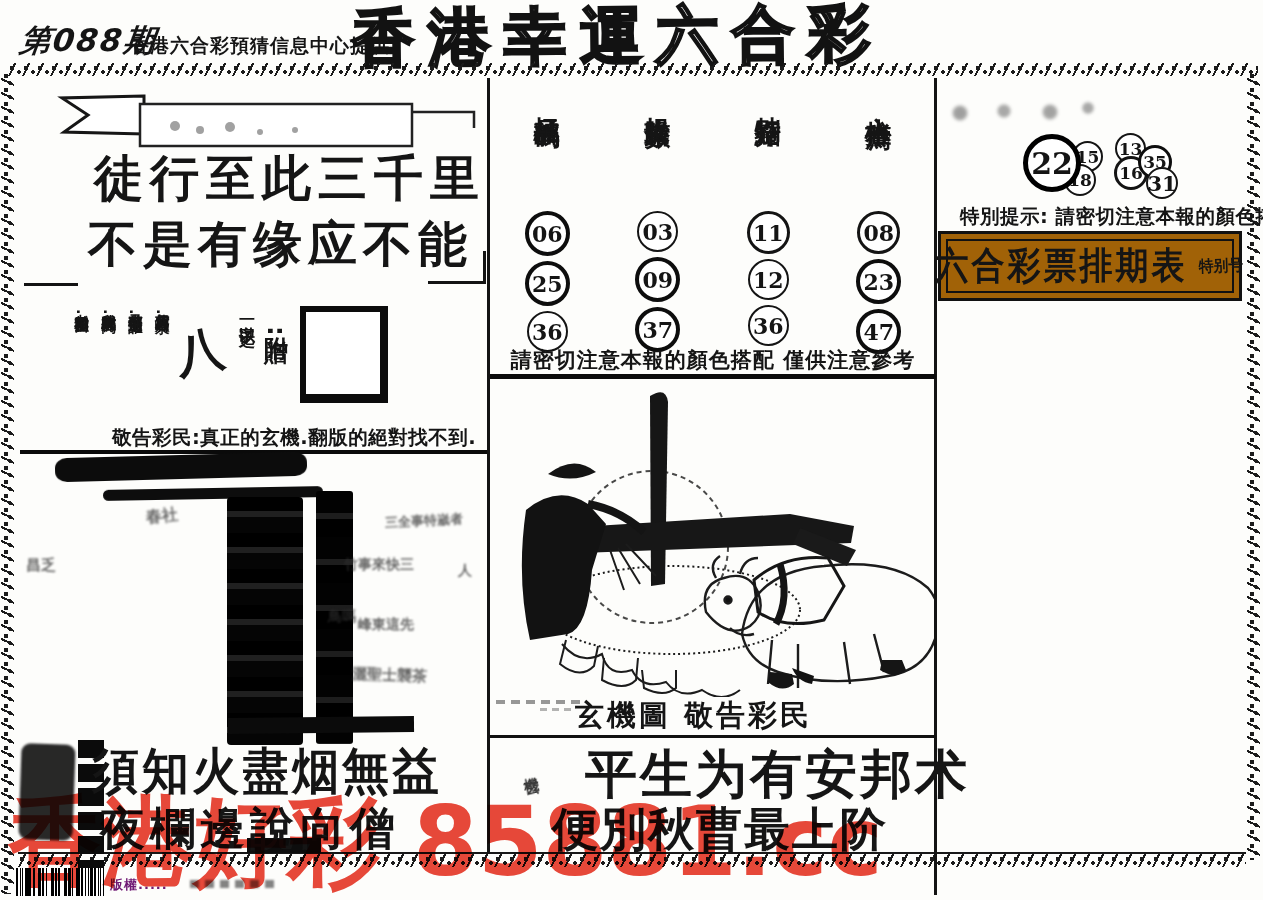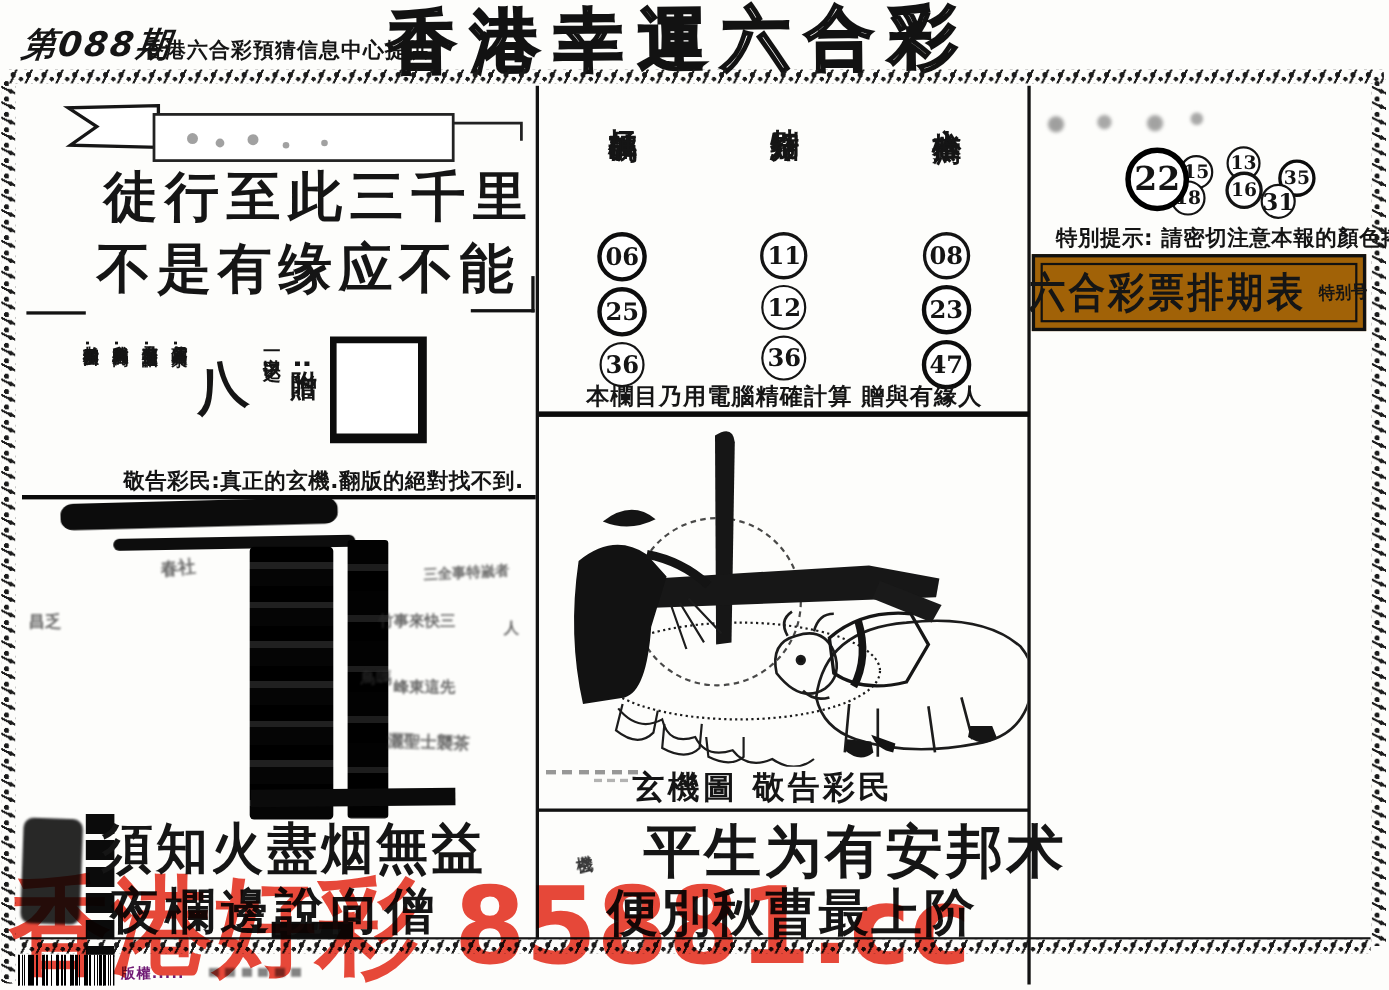--- a/index.html
+++ b/index.html
@@ -127,21 +127,21 @@
       radial-gradient(circle 8px at 58px 13px,#555 60%,transparent),
       radial-gradient(circle 9px at 104px 14px,#4a4a4a 60%,transparent),
       radial-gradient(circle 7px at 142px 10px,#555 60%,transparent);}
   .lucky{position:absolute;border-radius:50%;background:#fff;display:flex;align-items:center;
          justify-content:center;font-family:"DejaVu Serif",serif;font-weight:600;}
   .lucky-main{left:1023px;top:134px;width:48px;height:48px;border:5px solid #000;font-size:30px;z-index:3;}
   .lucky-pos-0{left:1072px;top:141px;width:27px;height:27px;border:2px solid #141414;font-size:17px;}
   .lucky-pos-1{left:1064px;top:164px;width:28px;height:28px;border:2.5px solid #141414;font-size:17px;}
   .lucky-pos-2{left:1115px;top:133px;width:27px;height:27px;border:2px solid #141414;font-size:17px;}
   .lucky-pos-3{left:1114px;top:156px;width:28px;height:28px;border:3px solid #141414;font-size:17px;}
-  .lucky-pos-4{left:1138px;top:145px;width:28px;height:28px;border:3.5px solid #0d0d0d;font-size:17px;margin-left:24px;}
+  .lucky-pos-4{left:1138px;top:145px;width:28px;height:28px;border:3.5px solid #0d0d0d;font-size:17px;}
   .lucky-pos-5{left:1146px;top:167px;width:28px;height:28px;border:2.5px solid #141414;font-size:21px;}
   .tip{left:960px;top:203px;font-size:19.5px;font-weight:700;letter-spacing:.5px;white-space:nowrap;}
   .schedule-box{left:938px;top:231px;width:304px;height:70px;border:3px solid #111;
                 padding:5px;box-sizing:border-box;background:#a16207;}
   .schedule-inner{border:2px solid #111;width:100%;height:100%;box-sizing:border-box;
                   display:flex;align-items:center;justify-content:center;gap:9px;}
   .schedule-title{font-size:33px;font-weight:900;letter-spacing:3px;transform:scaleY(1.12);white-space:nowrap;}
   .schedule-tag{font-size:16px;font-weight:900;transform:scaleX(.92) rotate(-2deg);white-space:nowrap;}
 
   
@@ -223,33 +223,39 @@
   <div class="abs copy-smudge"></div>
 
   <div class="abs numbers-grid" id="numbers-grid">
       <div class="num-col">
         <div class="num-header">極品號碼</div>
         <div class="ball ring-thick">06</div>
         <div class="ball ring-thick">25</div>
         <div class="ball ring-thin">36</div>
       </div>
       <div class="num-col">
+        <div class="num-header">捉膽路數</div>
+        <div class="ball ring-thin">03</div>
+        <div class="ball ring-thick">09</div>
+        <div class="ball ring-thick">37</div>
+      </div>
+      <div class="num-col">
         <div class="num-header">特別介紹</div>
         <div class="ball ring-medium">11</div>
         <div class="ball ring-thin">12</div>
         <div class="ball ring-thin">36</div>
       </div>
       <div class="num-col">
         <div class="num-header">心水推薦</div>
         <div class="ball ring-medium">08</div>
         <div class="ball ring-thick">23</div>
         <div class="ball ring-thick">47</div>
       </div>
     </div>
-  <div class="abs numbers-footnote">本欄目乃用電腦精確計算 贈與有緣人</div>
+  <div class="abs numbers-footnote">請密切注意本報的顏色搭配 僅供注意參考</div>
   <div class="abs numbers-divider"></div>
 
   <svg class="abs ox-svg" width="442" height="315" viewBox="0 0 442 315">
     <g stroke="#1c1c1c" fill="none" stroke-width="2">
       <circle cx="160" cy="165" r="76" stroke-dasharray="5 4" opacity=".8"></circle>
       <ellipse cx="180" cy="228" rx="128" ry="44" stroke-dasharray="2 3"></ellipse>
       <path d="M70,262 q18,22 40,10 q6,24 30,16 q10,20 34,12 q14,18 36,8 q20,14 38,0" stroke-width="2"></path>
       <path d="M74,258 l-6,24 q20,16 34,2 l4,-20 M112,276 l-2,22 q22,12 34,0 l2,-22 M150,288 l2,18 q20,10 32,0 l0,-18"></path>
     </g>
 

